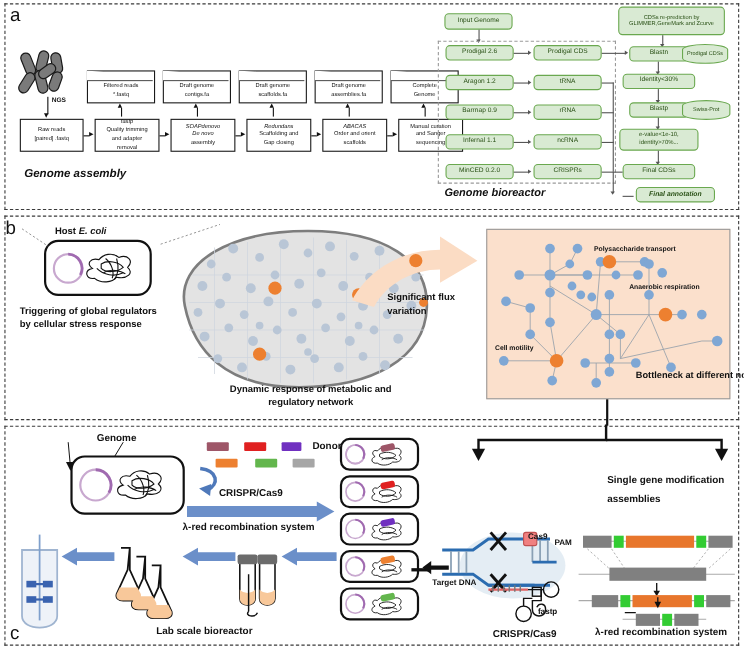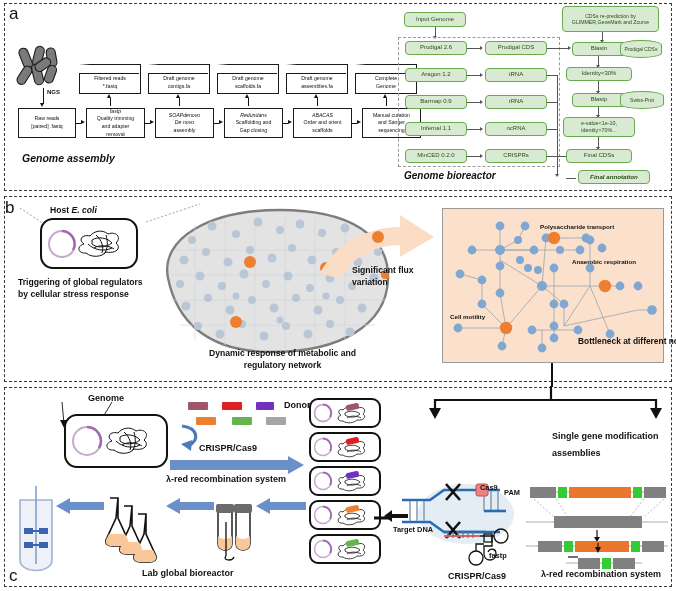--- a/index.html
+++ b/index.html
@@ -600,21 +600,21 @@
     <path d="M6 16 L6 76 C6 90 38 90 38 76 L38 16 Z" fill="#eef2f8" stroke="#9fb4d0" stroke-width="1.6"></path>
     <line x1="22" y1="2" x2="22" y2="80" stroke="#7fa0cc" stroke-width="1.6"></line>
     <rect x="10" y="44" width="9" height="6" fill="#3a63b0"></rect>
     <rect x="25" y="44" width="9" height="6" fill="#3a63b0"></rect>
     <rect x="10" y="58" width="9" height="6" fill="#3a63b0"></rect>
     <rect x="25" y="58" width="9" height="6" fill="#3a63b0"></rect>
     <line x1="14" y1="47" x2="30" y2="47" stroke="#3a63b0" stroke-width="2"></line>
     <line x1="14" y1="61" x2="30" y2="61" stroke="#3a63b0" stroke-width="2"></line>
   </svg>
 
-  <div class="c-txt" style="left:142px;top:567px;">Lab global bioreactor</div>
+  <div class="c-txt" style="left:142px;top:567px;">Lab scale bioreactor</div>
 
   <svg style="position:absolute;left:410px;top:386px;" width="260" height="34">
     <path d="M141 0 L141 14 L25 14 L25 24" stroke="#111" stroke-width="2.2" fill="none"></path>
     <polygon points="19,22 31,22 25,33" fill="#111"></polygon>
     <path d="M141 14 L246 14 L246 24" stroke="#111" stroke-width="2.2" fill="none"></path>
     <polygon points="240,22 252,22 246,33" fill="#111"></polygon>
   </svg>
 
   <div class="c-txt" style="left:552px;top:428px;width:120px;line-height:1.9;">Single gene modification assemblies</div>
 

